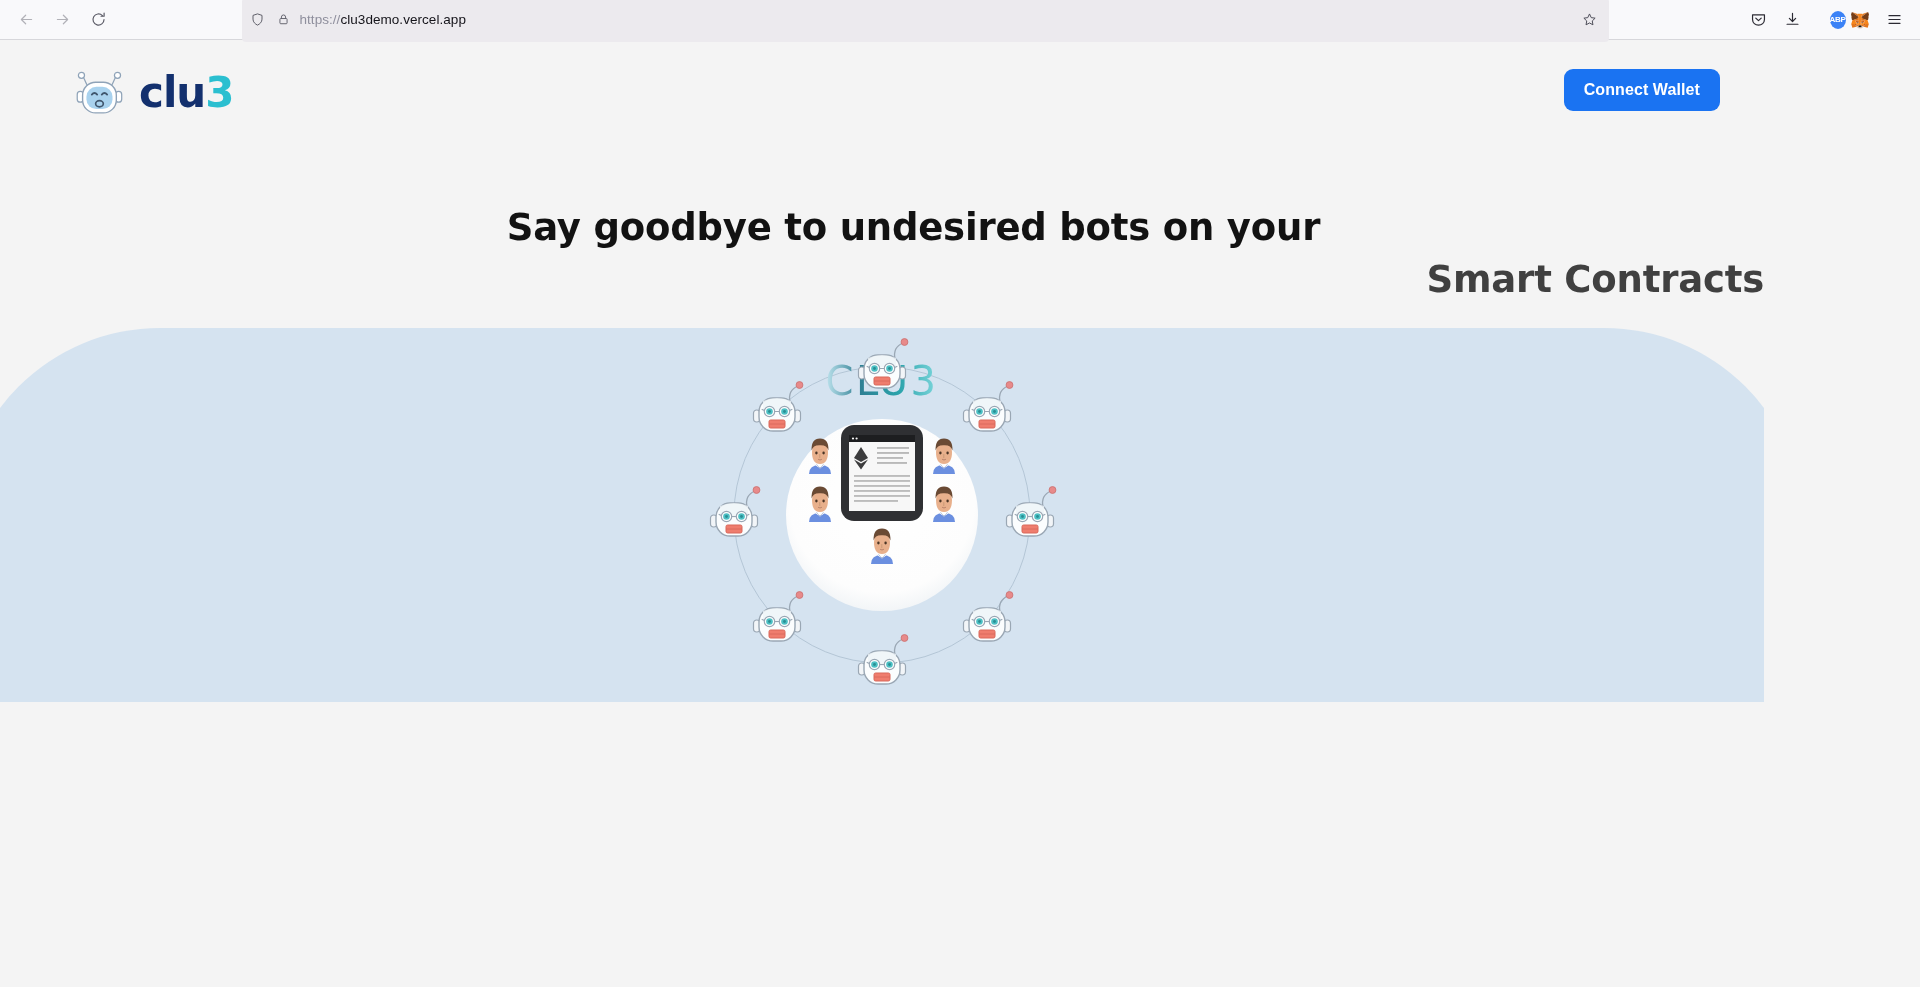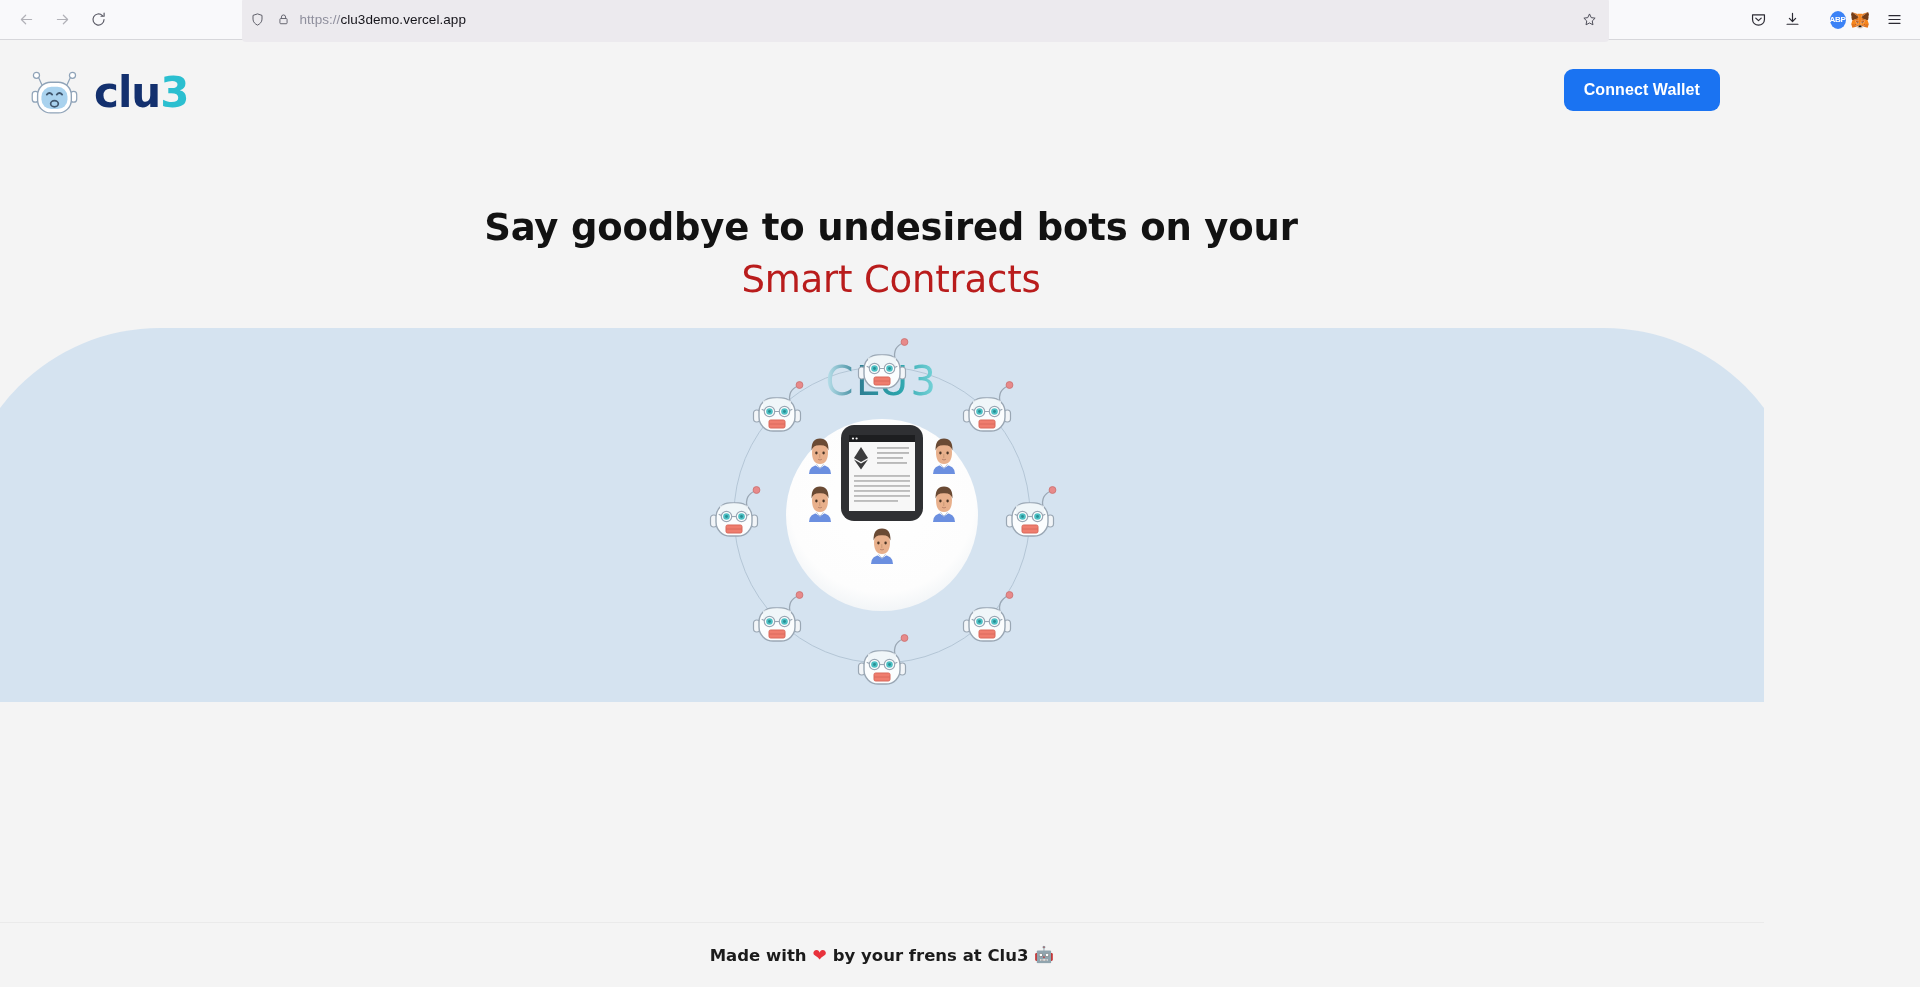--- a/index.html
+++ b/index.html
@@ -94,20 +94,21 @@
     position: relative;
   }
 
   
   .page {
     position: relative;
     width: 1764px;
     height: 947px;
     background: #f4f4f4;
     overflow: hidden;
+    padding-left: 45px;
   }
 
   .site-header {
     height: 100px;
     display: flex;
     align-items: center;
     justify-content: space-between;
     padding: 0 44px 0 28px;
     position: relative;
     z-index: 10;
@@ -156,26 +157,27 @@
   .headline .line1 {
     font-size: 37px;
     font-weight: 700;
     color: #121212;
     letter-spacing: -.2px;
     line-height: 1.32;
     font-family: "DejaVu Sans", sans-serif;
   }
   .headline .line2 {
     font-size: 37px;
-    font-weight: 400;
-    color: #b91c1c;
+    font-weight: 700;
+    color: #404040;
     letter-spacing: -.2px;
     line-height: 1.32;
     margin-top: 3px;
     font-family: "DejaVu Sans", sans-serif;
+    text-align: right;
   }
 
   
   .hero-banner {
     position: absolute;
     left: -40px;
     right: -40px;
     top: 288px;
     height: 374px;
     background: #d5e3f0;
@@ -486,21 +488,13 @@
         <g transform="translate(315,285)">
             <use href="#robot"></use>
           </g>
         <g transform="translate(210,328)">
             <use href="#robot"></use>
           </g>
       </svg>
     </div>
   </div>
 
-  <div class="site-footer">
-    <div class="footer-text">
-      <span>Made with</span>
-      <span class="heart">❤</span>
-      <span>by your frens at Clu3</span>
-      <span class="bot-emoji">🤖</span>
-    </div>
-  </div>
 </div>
 
 </body></html>

